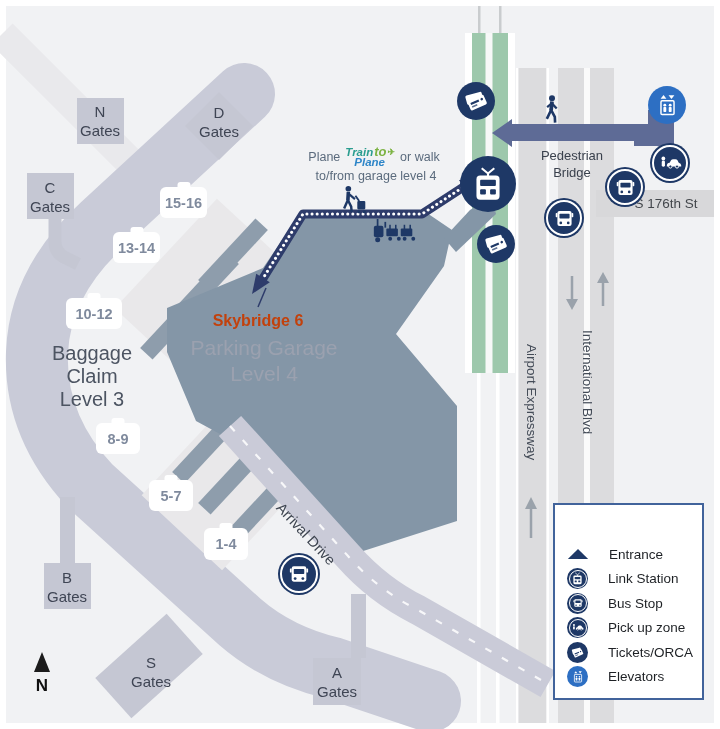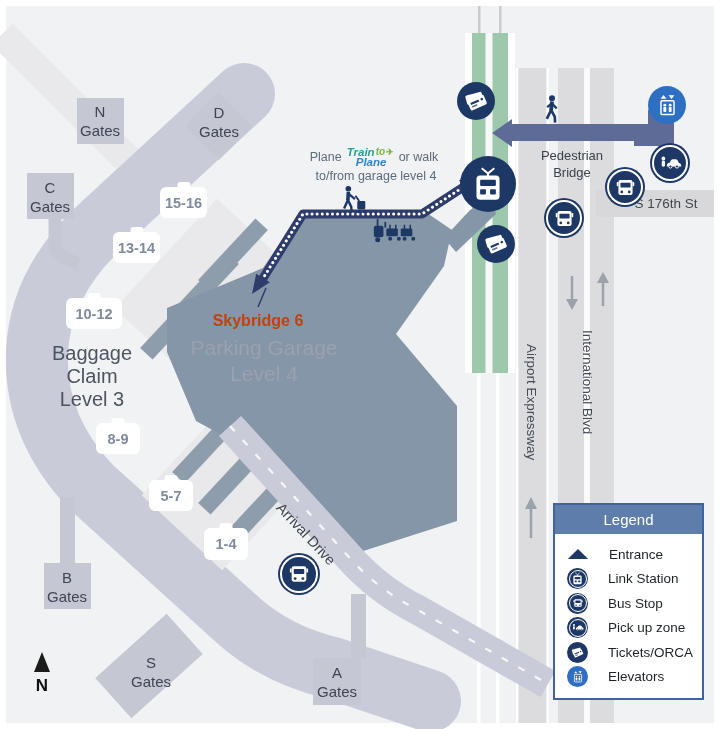--- a/index.html
+++ b/index.html
@@ -28,21 +28,21 @@
   .circ.ring::after{content:"";position:absolute;inset:2px;border:2.2px solid #fff;border-radius:50%}
   .circ.blue{background:var(--elevator_blue)}
   .glyph{position:absolute;z-index:2;color:var(--navy)}
   .vtext{position:absolute;z-index:2;writing-mode:vertical-rl;white-space:nowrap;font-size:13.5px;color:#434b57}
 
   .note{position:absolute;z-index:2;transform:translate(-50%,-50%);white-space:nowrap;color:#5b6b7d;font-size:12.5px}
   .note-l1{display:flex;align-items:center;gap:5px}
   .ttp{display:inline-flex;flex-direction:column;align-items:flex-start;font-style:italic;font-weight:bold;font-size:11.5px;line-height:10px}
   .ttp-top{display:flex;align-items:center;gap:1px}
   .ttp-train{color:var(--logo_train_teal)}
-  .ttp-to{color:var(--logo_green);font-size:10px}
+  .ttp-to{color:var(--logo_green);font-size:13px}
   .plane-ic{color:var(--logo_green);font-size:9px;font-style:normal}
   .plane-ic::before{content:"\2708"}
   .ttp-plane{color:var(--logo_plane_blue);margin-left:9px}
 
   .legend{position:absolute;z-index:3;left:553px;top:503px;width:151px;height:197px;background:#fff;
           border:2.5px solid #41639b}
   .legend-hdr{height:29px;background:var(--legend_header);display:flex;align-items:center;justify-content:center;
           color:#fff;font-size:15px}
   .lg-row{position:absolute;left:12px;width:130px;height:24px;display:flex;align-items:center;gap:20px}
   .lg-label{font-size:13.5px;color:#1e2125}
@@ -342,21 +342,20 @@
         <use href="#sy-lugwalker"></use>
       </svg>
   </div>
   <div class="glyph" style="left:370px;top:218px">
     <svg width="50" height="27">
         <use href="#sy-cart"></use>
       </svg>
   </div>
 
   <div class="legend">
-    <div class="legend-hdr">Legend</div>
     <div class="lg-row" style="top:37px">
       <span class="lg-tri">
           <svg width="22" height="12">
             <use href="#sy-entrance"></use>
           </svg>
         </span>
       <span class="lg-label">Entrance</span>
     </div>
     <div class="lg-row" style="top:61.5px">
       <span class="lg-circ ring">

